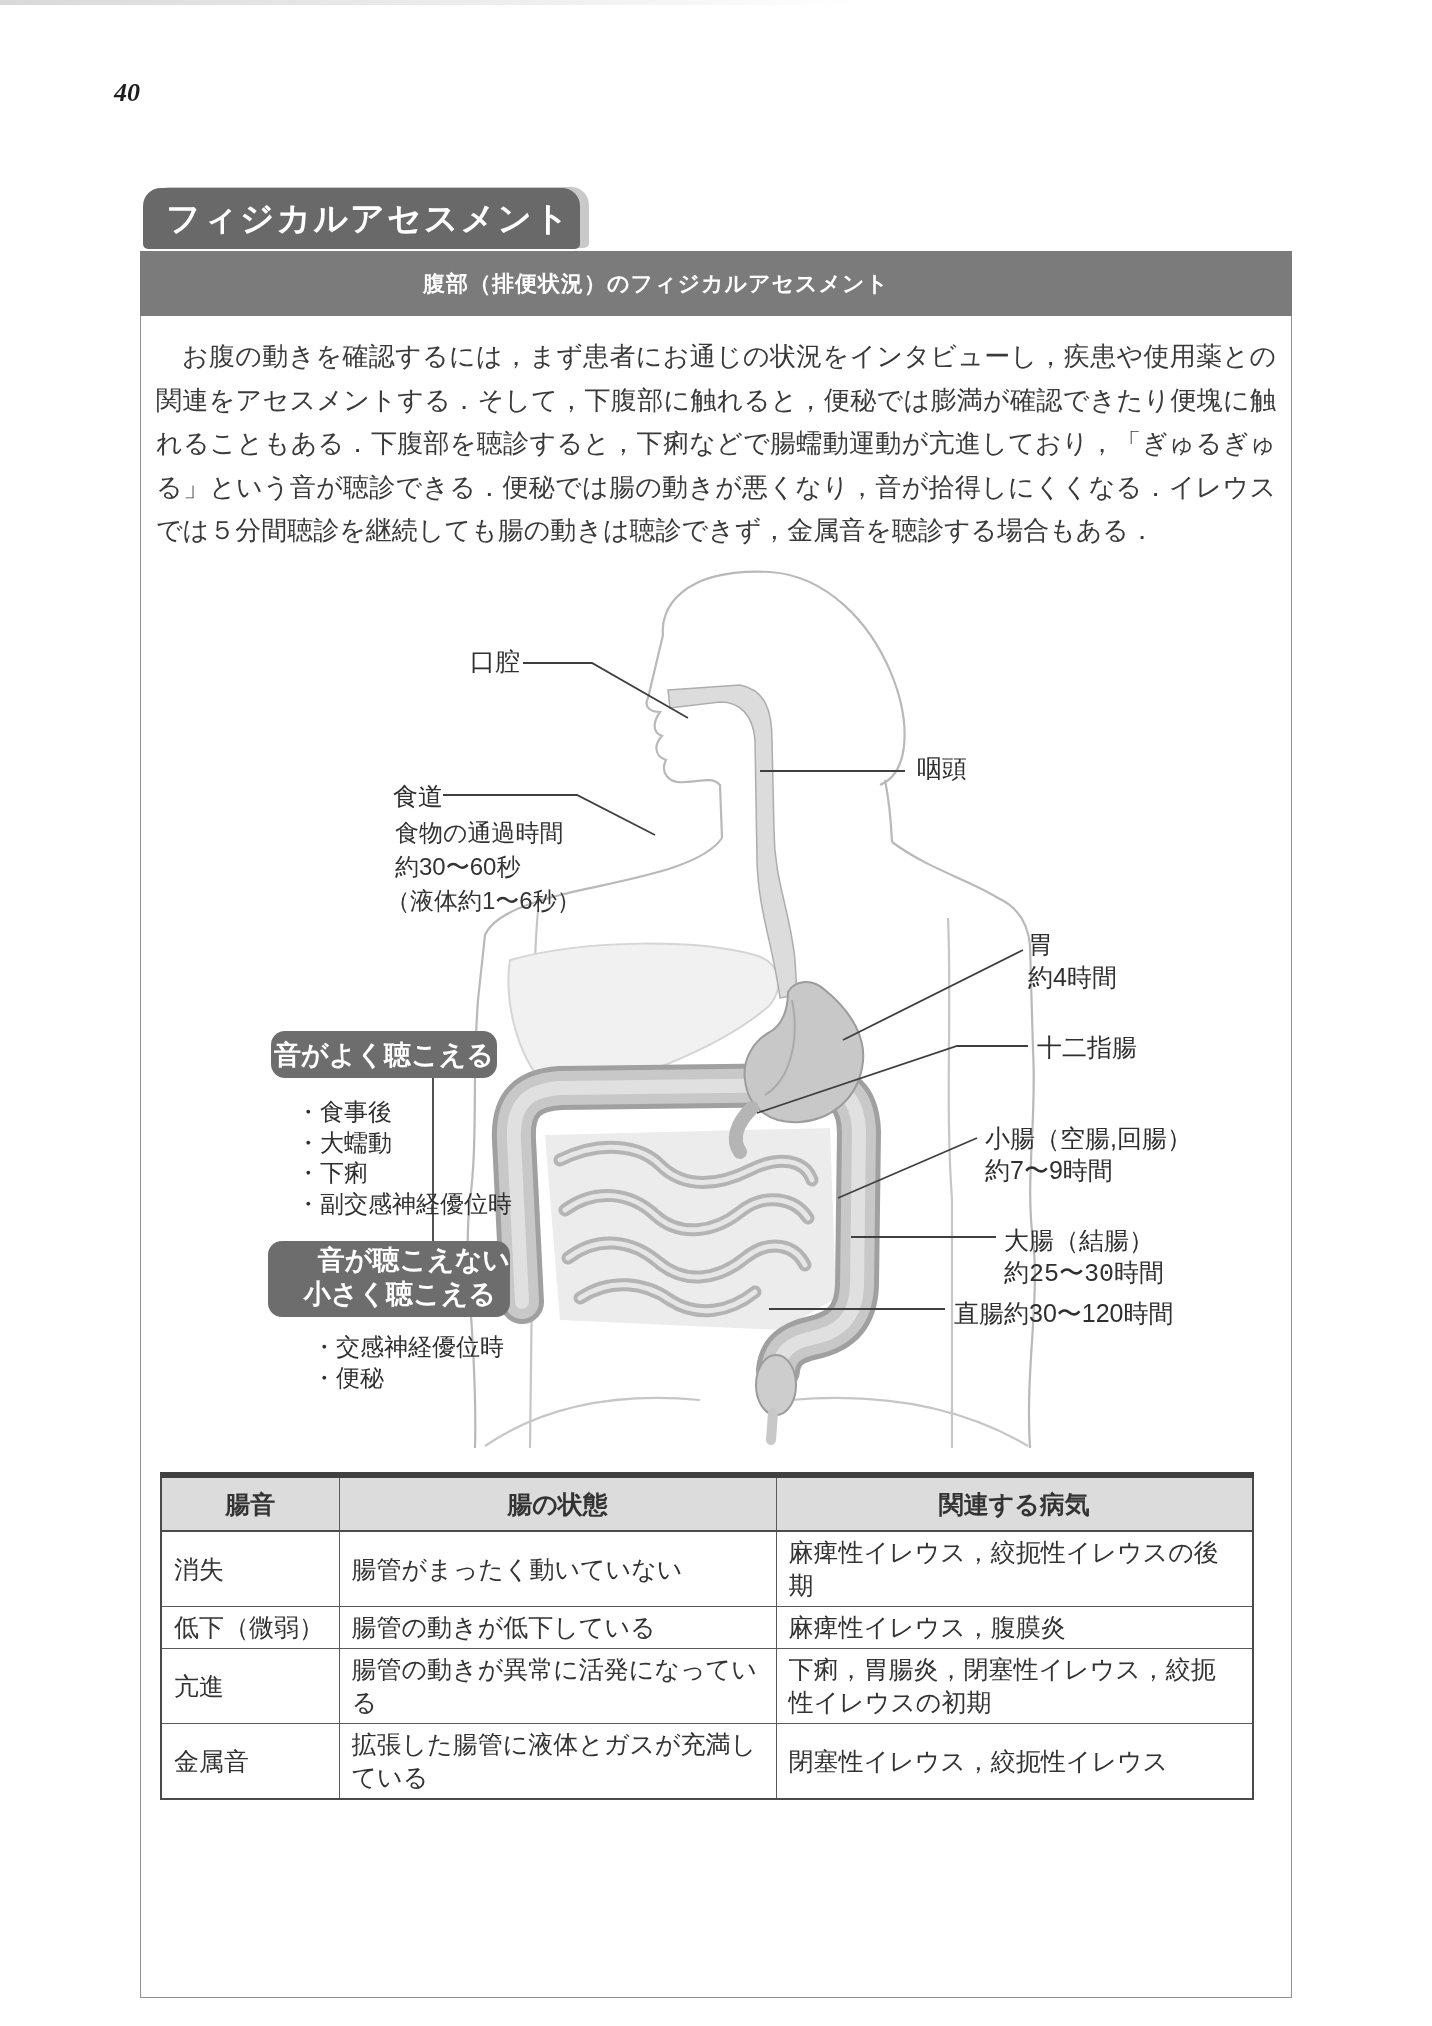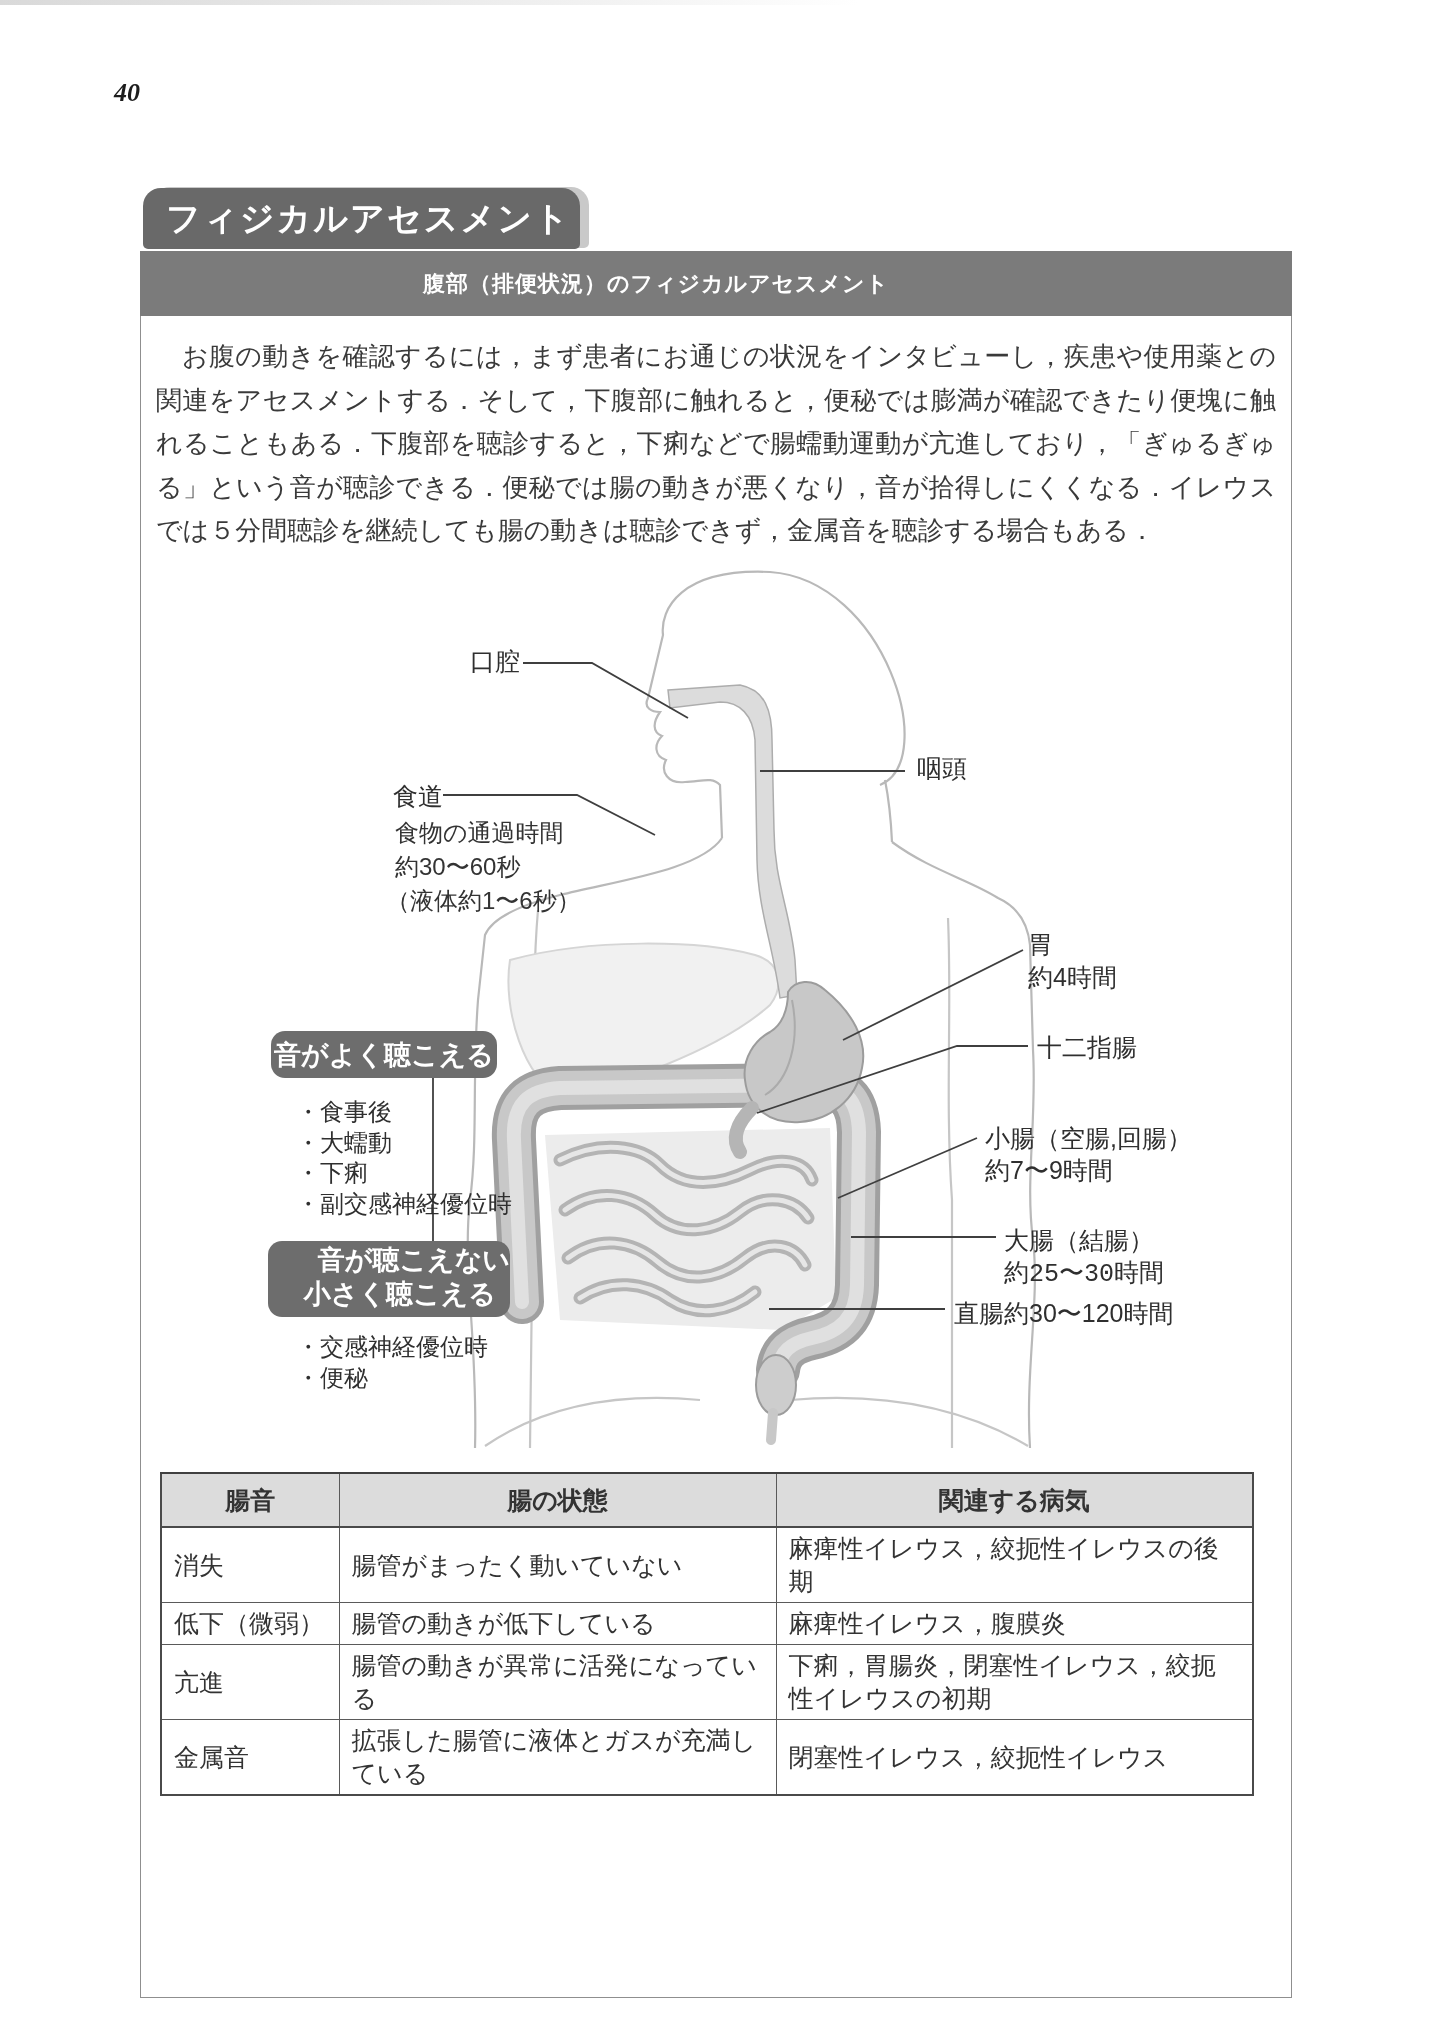--- a/index.html
+++ b/index.html
@@ -49,21 +49,21 @@
   .bowel-table{
     position:absolute;left:160px;top:1472px;width:1092px;z-index:2;
     border-collapse:collapse;table-layout:fixed;
     font-size:25px;color:#333;
   }
   .bowel-table th,.bowel-table td{
     border:1px solid #5a5a5a;padding:4px 12px;vertical-align:middle;
   }
   .bowel-table th{
     background:#dcdcdc;font-weight:bold;text-align:center;height:44px;
-    border-top:2px solid #404040;border-bottom:2px solid #4a4a4a;
+    border-top:6px solid #404040;border-bottom:2px solid #4a4a4a;
   }
   .bowel-table th:first-child, .bowel-table td:first-child{border-left:2px solid #4a4a4a;}
   .bowel-table th:last-child, .bowel-table td:last-child{border-right:2px solid #4a4a4a;}
   .bowel-table tr:last-child td{border-bottom:2px solid #4a4a4a;}
   .bowel-table .c1{width:178px;}
   .bowel-table .c2{width:437px;}
   .bowel-table .c3{width:477px;}
   .r-tall{height:68px;}
   .r-short{height:42px;}
 </style>
@@ -177,21 +177,21 @@
   <div>・食事後</div>
   <div>・大蠕動</div>
   <div>・下痢</div>
   <div>・副交感神経優位時</div>
 </div>
 
 <div class="callout-box" style="left:268px;top:1241px;width:242px;height:76px;padding-top:2px;box-sizing:border-box;">
   <span class="line" style="padding-left:24px;text-align:right;">音が聴こえない</span>
   <span class="line" style="text-align:right;padding-right:14px;">小さく聴こえる</span>
 </div>
-<div class="bullets" style="left:296px;top:1332px;font-family:Liberation Serif, serif;">
+<div class="bullets" style="left:312px;top:1332px;font-family:Liberation Serif, serif;">
   <div>・交感神経優位時</div>
   <div>・便秘</div>
 </div>
 
 <table class="bowel-table">
   <colgroup>
       <col class="c1">
       <col class="c2">
       <col class="c3">
     </colgroup>

